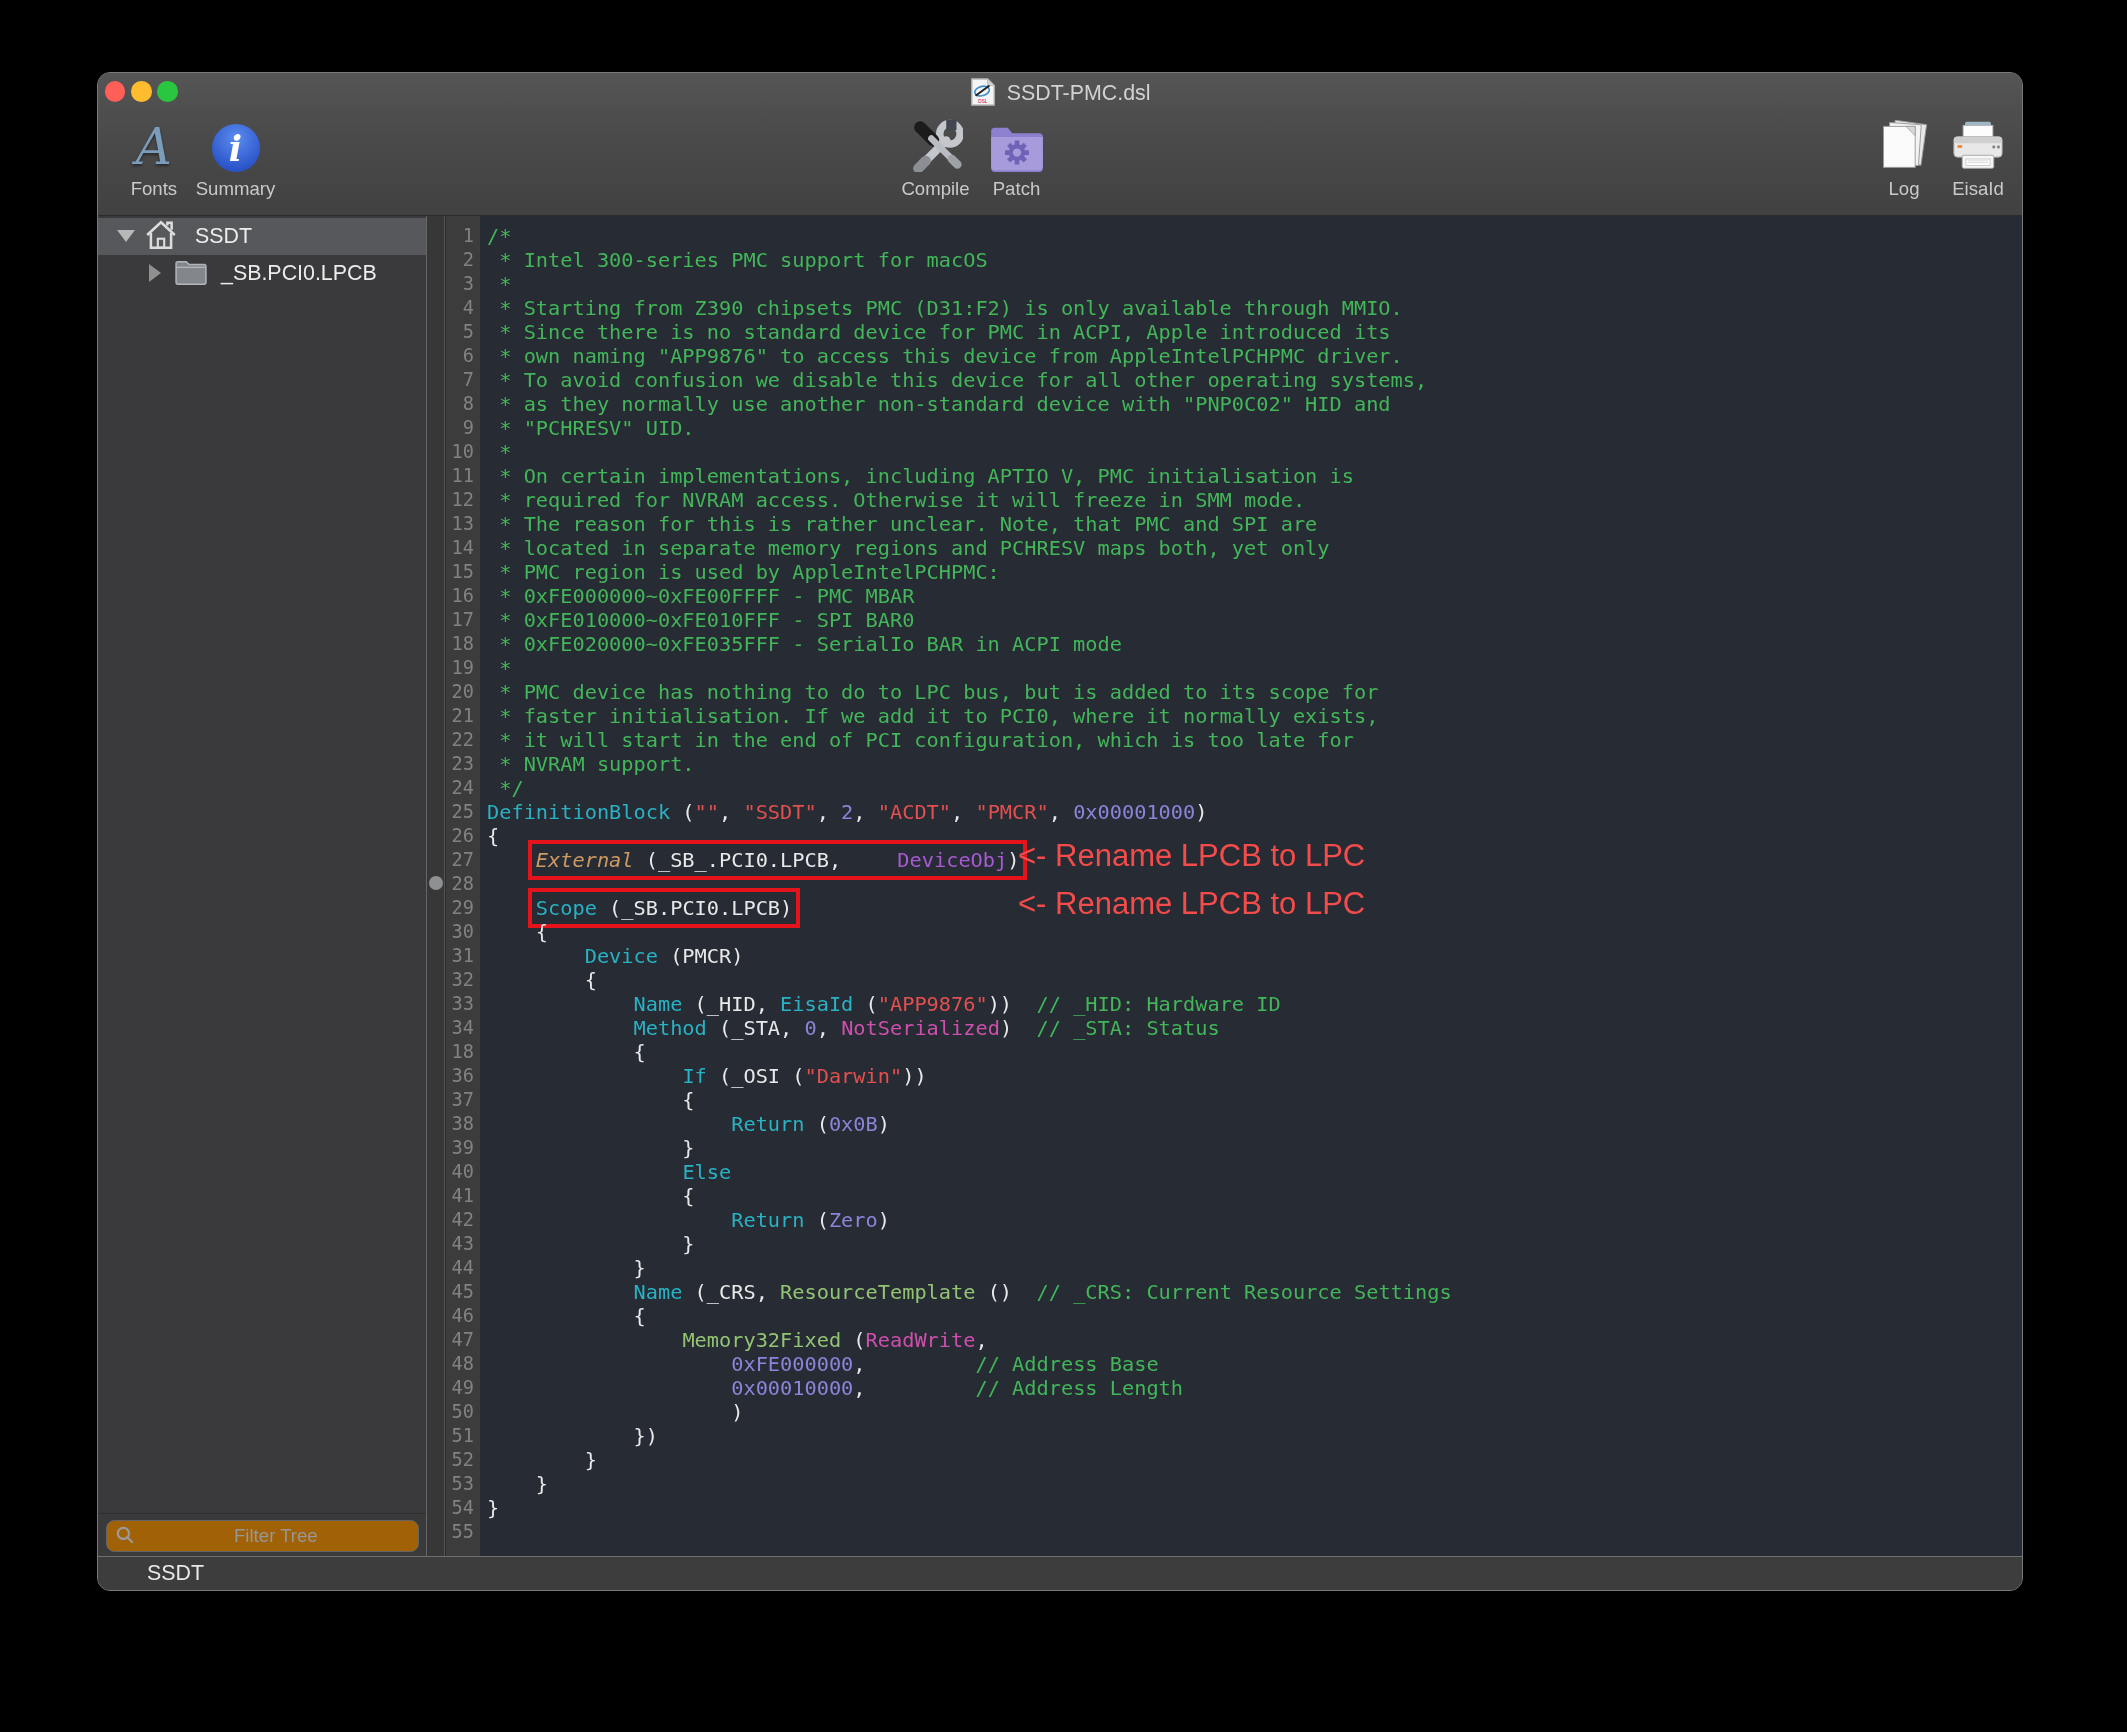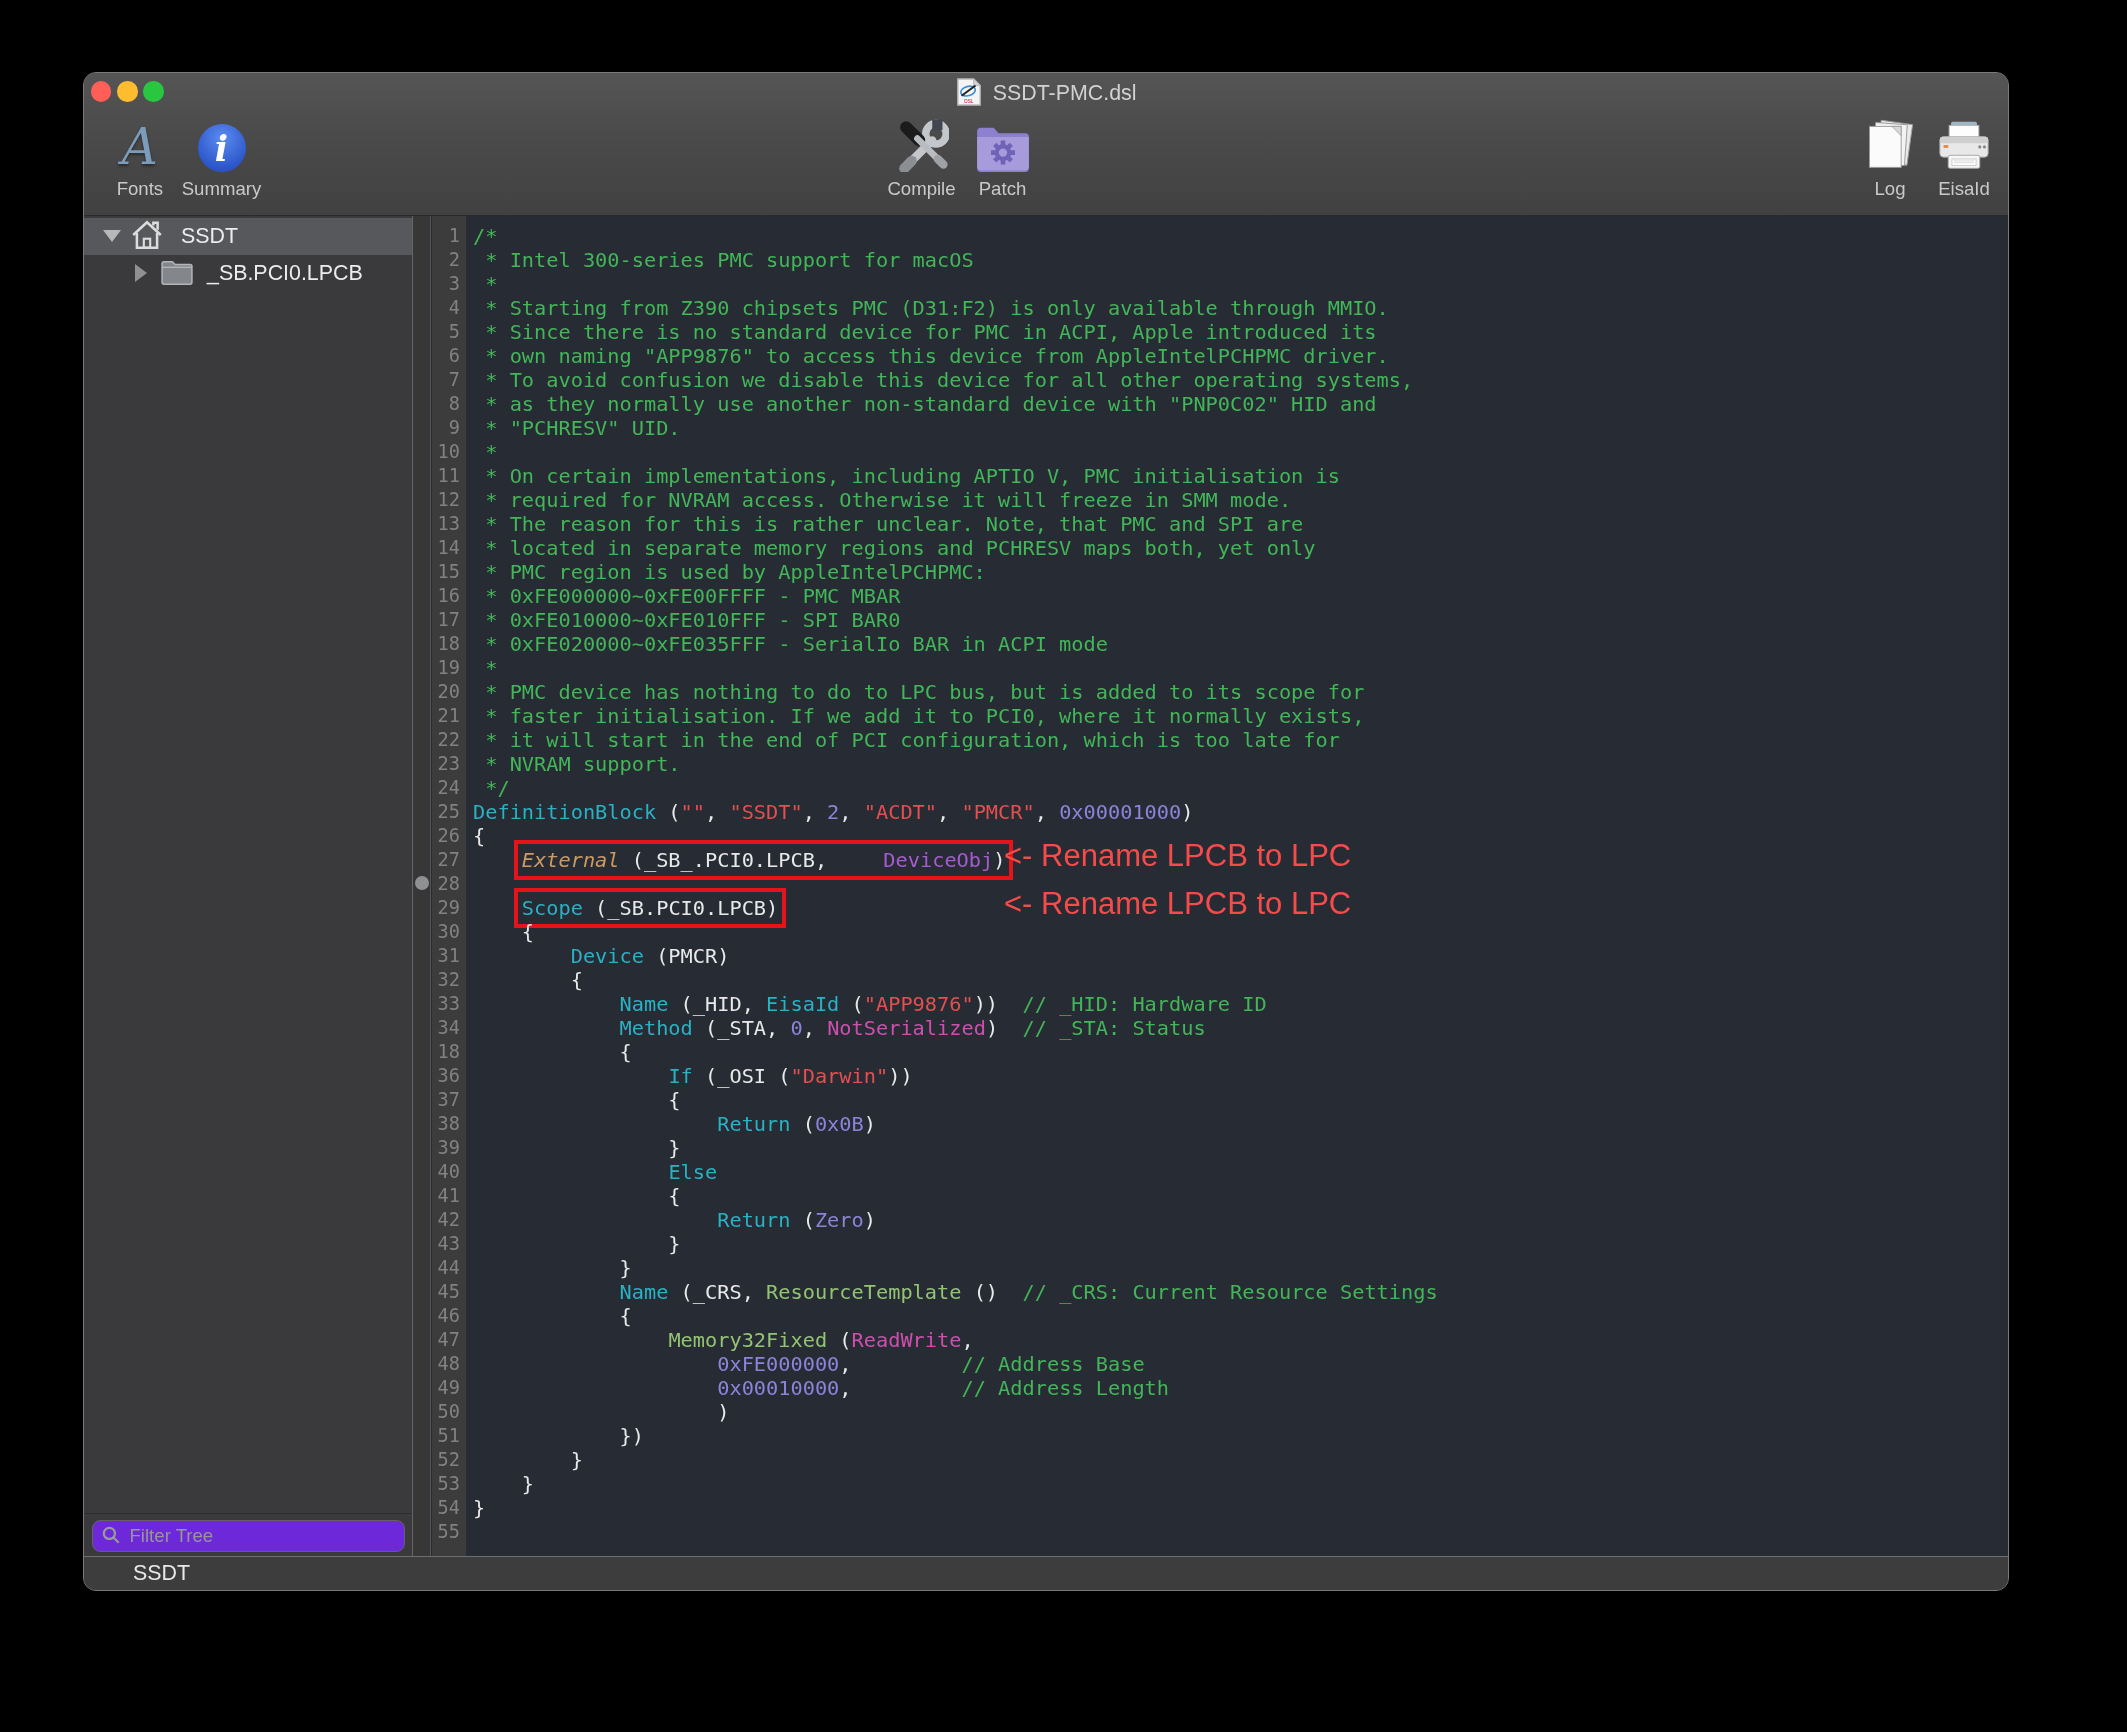--- a/index.html
+++ b/index.html
@@ -1,18 +1,18 @@
 <!DOCTYPE html>
 <html style="--bg: #272b33; --plain: #e8e9ea; --comment: #42b659; --keyword: #29b2c4; --func: #93c474; --orange: #cd9a63; --violet: #a75bd3; --magenta: #cf4fae; --number: #8b84da; --string: #e25050; --linenum: #828282; --note: #f44b4b; --boxborder: #e6131a; --traffic_red: #ff5f57; --traffic_yellow: #febc2e; --traffic_green: #29c73f;font-size:15px"><head>
 <meta charset="utf-8">
 <style>
   html,body{margin:0;padding:0;background:#000;}
   .screen{position:relative;width:2127px;height:1732px;background:#000;overflow:hidden;
           font-family:"Liberation Sans",sans-serif;}
-  .window{position:absolute;left:83px;top:72px;width:1926px;height:1519px;
+  .window{position:absolute;left:97px;top:72px;width:1926px;height:1519px;
           background:#3a3a3a;border:1.9px solid #7a7a7a;border-radius:13px;overflow:hidden;
           box-sizing:border-box;}
   
   .header{position:absolute;left:0;top:0;width:100%;height:143px;
           background:linear-gradient(#555 0%,#4a4a4a 45%,#414141 100%);
           border-bottom:1.9px solid #2b2b2b;box-sizing:border-box;}
   .tl{position:absolute;top:8.4px;width:20.5px;height:20.5px;border-radius:50%;}
   .tl.red{left:6.5px;background:var(--traffic_red);}
   .tl.yellow{left:33px;background:var(--traffic_yellow);}
   .tl.green{left:59px;background:var(--traffic_green);}
@@ -36,23 +36,23 @@
   .tree{flex:1;padding-top:1.9px;}
   .tree-row{position:relative;height:37px;display:flex;align-items:center;}
   .tree-row.selected{background:#56585c;}
   .tri-down{width:0;height:0;border-left:9.3px solid transparent;border-right:9.3px solid transparent;
             border-top:12px solid #b8b8b8;position:absolute;left:18.6px;}
   .tri-right{width:0;height:0;border-top:9.3px solid transparent;border-bottom:9.3px solid transparent;
              border-left:12px solid #909090;position:absolute;left:51px;}
   .tree-label{font-size:21.4px;color:#ececec;}
   .filterbar{height:43px;border-top:0.9px solid #2e2e2e;display:flex;align-items:center;padding:0 7.5px;}
   .filter-wrap{position:relative;width:100%;}
-  .filter-wrap input{width:100%;height:32px;box-sizing:border-box;background:#6d28d9;
+  .filter-wrap input{width:100%;height:32px;box-sizing:border-box;background:#a16207;
       border:1.9px solid #646464;border-radius:8.4px;color:#ddd;font-size:18.6px;
-      padding:0 9.3px 0 37px;outline:none;font-family:"Liberation Sans",sans-serif;}
+      padding:0 9.3px 0 37px;outline:none;font-family:"Liberation Sans",sans-serif;text-align:center;}
   .filter-wrap input::placeholder{color:#979797;}
   .search-svg{position:absolute;left:9.3px;top:5.6px;}
   
   .editor{position:relative;flex:1;height:100%;background:var(--bg);overflow:hidden;}
   .col-strip{position:absolute;left:0;top:0;width:17px;height:100%;background:#373737;
              border-right:1.9px solid #555;}
   .col-num{position:absolute;left:18.6px;top:0;width:34px;height:100%;background:#3c3c3c;}
   .code-lines{position:absolute;left:0;top:7.5px;width:100%;
               font-family:"DejaVu Sans Mono",monospace;font-size:20.3px;}
   .line{position:relative;height:24px;line-height:24px;white-space:pre;padding-left:60px;}

